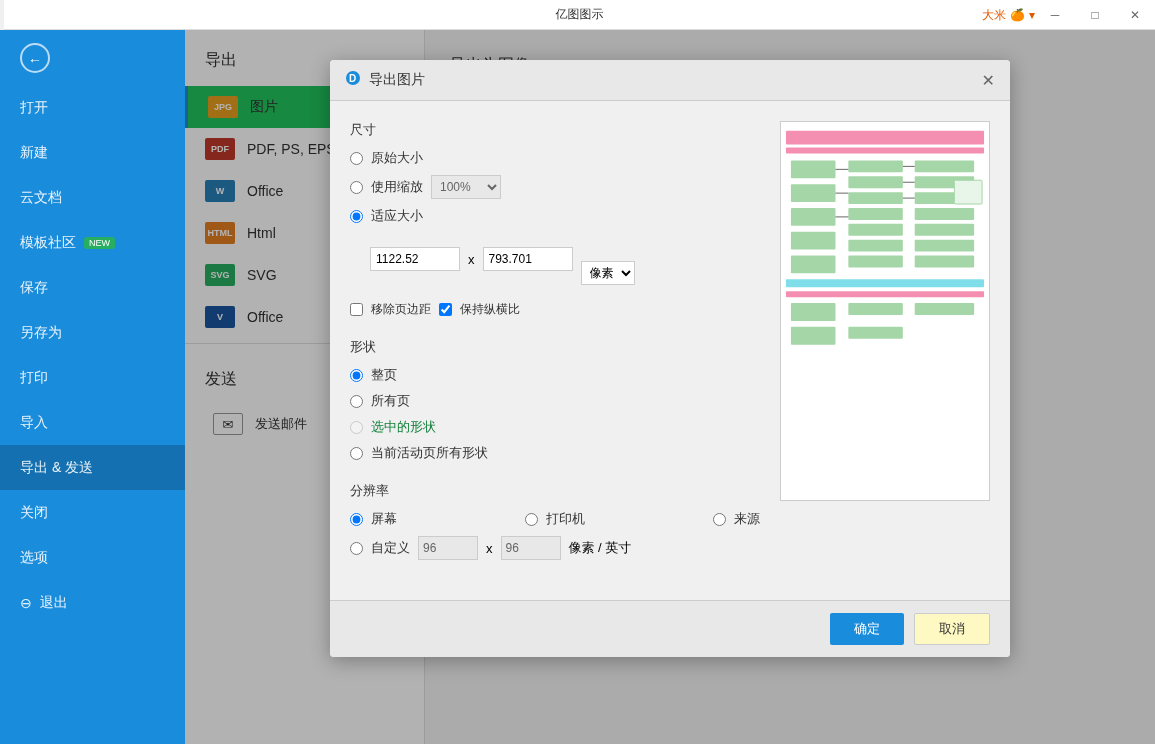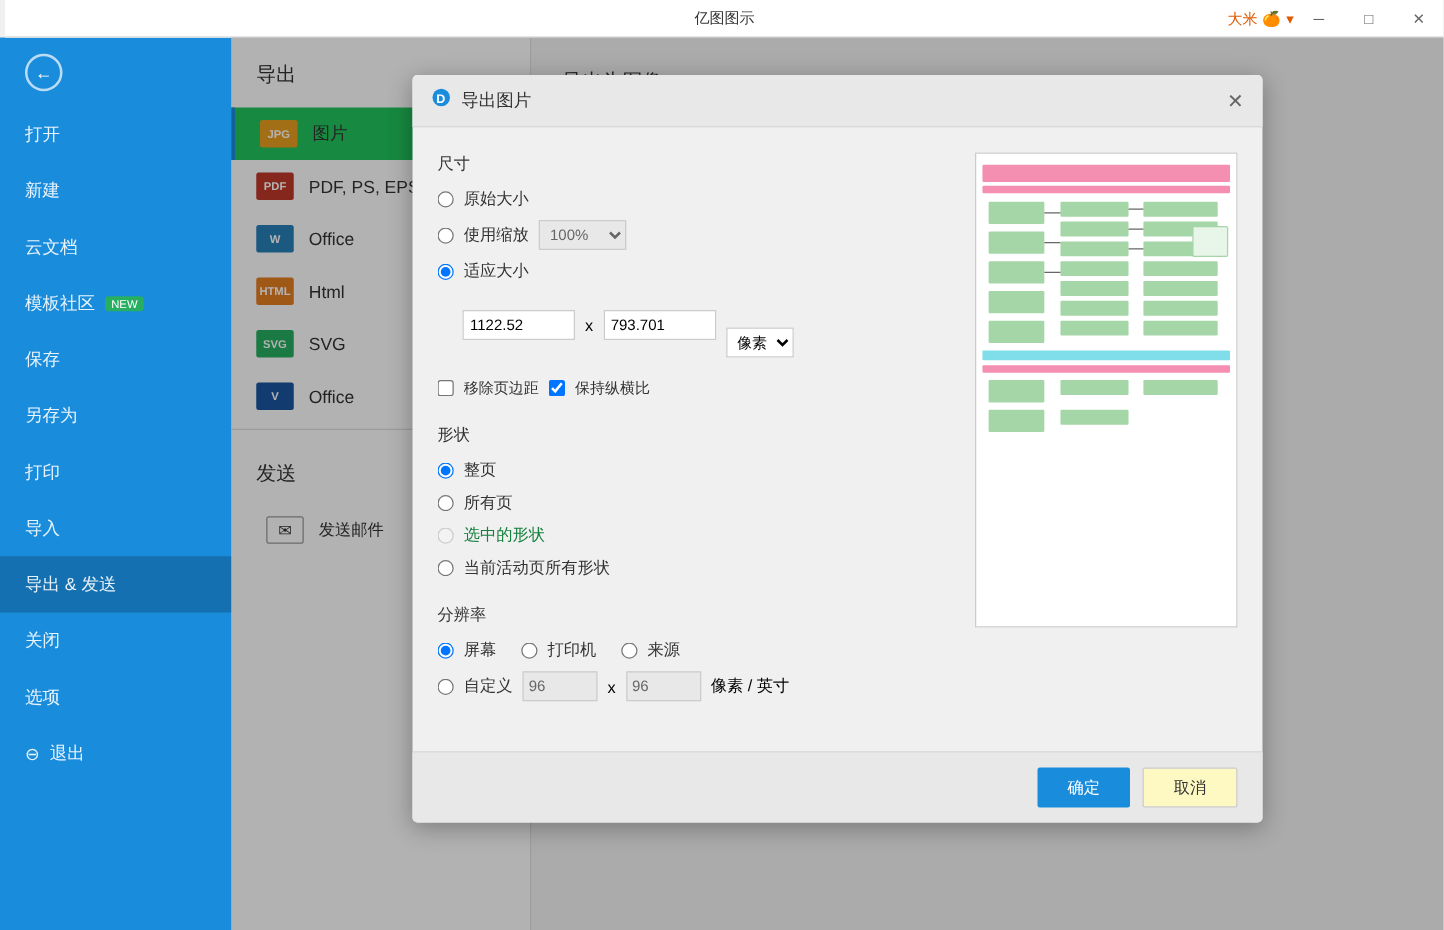--- a/index.html
+++ b/index.html
@@ -100,21 +100,21 @@
     .checkbox-row { display: flex; align-items: center; gap: 8px; margin-top: 8px; }
     .checkbox-label { font-size: 12px; color: #333; }
 
     
     .modal-main { display: flex; gap: 20px; }
     .modal-left { flex: 1; }
     .modal-right { width: 210px; }
     .preview-box { width: 210px; height: 380px; background: #fff; border: 1px solid #ccc; overflow: hidden; position: relative; }
 
     
-    .res-radio-row { display: flex; align-items: center; gap: 20px; }
+    .res-radio-row { display: flex; align-items: center; gap: 20px; justify-content: space-between; }
     .custom-row { display: flex; align-items: center; gap: 8px; margin-top: 8px; }
     .custom-input { width: 60px; height: 24px; border: 1px solid #ccc; padding: 2px 4px; font-size: 12px; background: #e8e8e8; color: #666; }
 
     
     .btn-primary { background: #1a8cdc; color: white; border: none; padding: 6px 24px; font-size: 13px; cursor: pointer; border-radius: 2px; }
     .btn-default { background: #fef9c3; color: #333; border: 1px solid #ccc; padding: 6px 24px; font-size: 13px; cursor: pointer; border-radius: 2px; }
 
     
     .preview-svg { width: 100%; height: 100%; }
 

